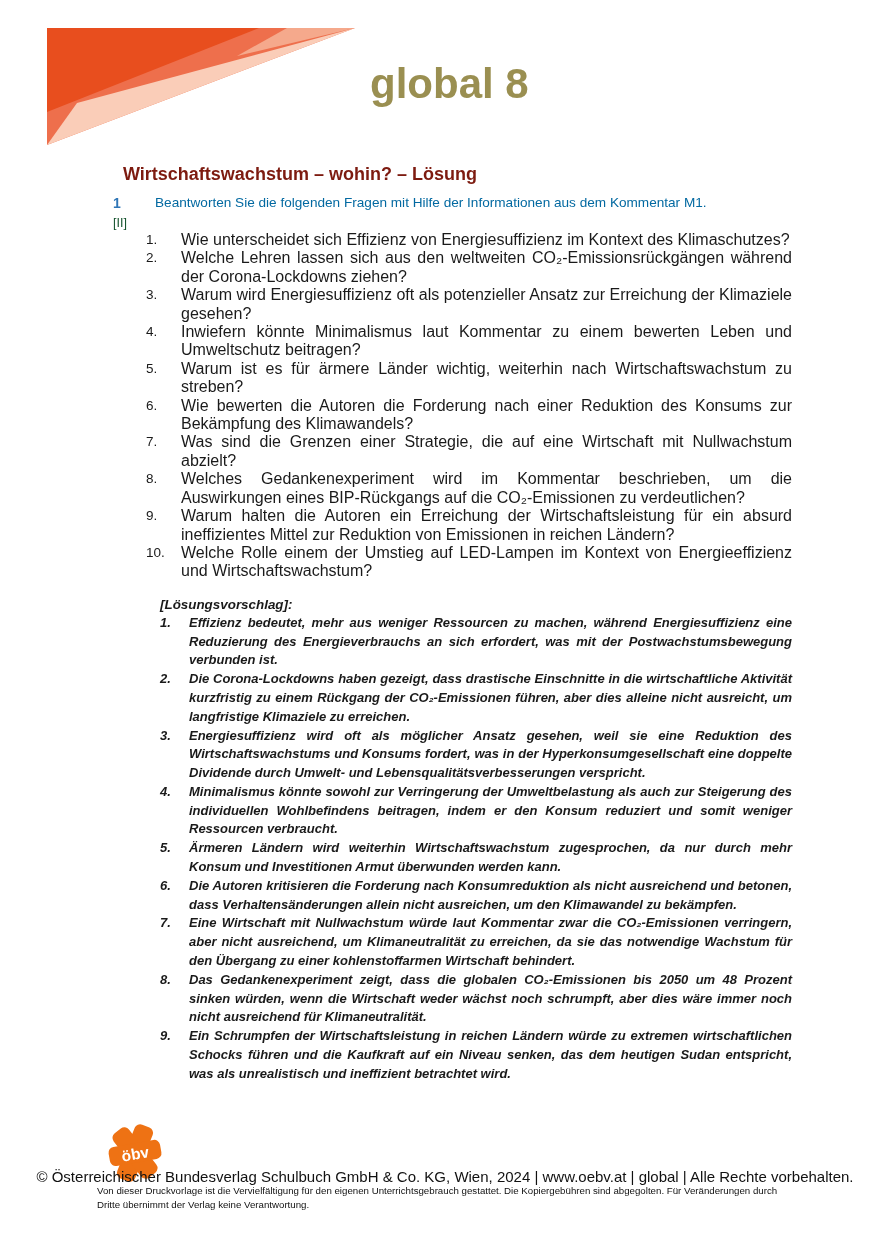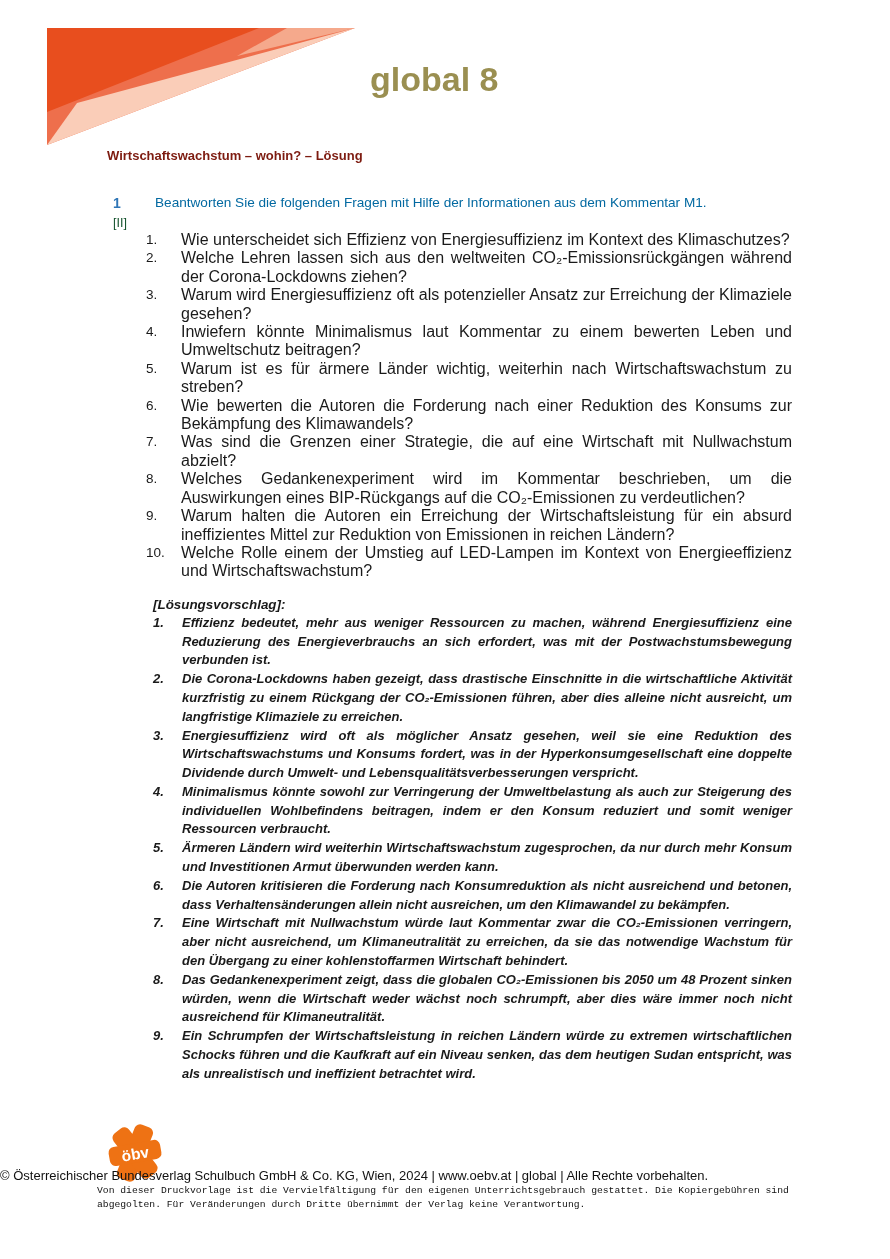--- a/index.html
+++ b/index.html
@@ -9,52 +9,52 @@
     margin:0 auto;
     background:#ffffff;
     font-family:"Liberation Sans",sans-serif;
     color:#1a1a1a;
     overflow:hidden;
   }
   
   .deco{position:absolute;left:47px;top:28px;width:308px;height:117px;}
   .brand{
     position:absolute;left:370px;top:60px;
-    font-size:34px;font-weight:bold;color:#9A8F51;
+    font-size:42px;font-weight:bold;color:#9A8F51;
     letter-spacing:0px;line-height:1.15;text-align:center;
   }
   .page-title{
-    position:absolute;left:107px;top:148px;margin:0;
-    font-size:13px;font-weight:bold;color:#7D1B10;
+    position:absolute;left:107px;top:148px;margin:16px;
+    font-size:18px;font-weight:bold;color:#7D1B10;
   }
   
   .task-row{position:absolute;left:113px;top:194px;width:679px;display:flex;}
   .task-numcol{width:42px;flex:none;}
   .task-number{display:block;color:#2E75B6;font-weight:bold;font-size:14px;line-height:18px;}
   .task-level{display:block;color:#14532d;font-size:12.5px;line-height:17px;margin-top:3px;}
   .task-instruction{flex:1;font-size:13.6px;line-height:18px;color:#0369a1;}
   
   .content{position:absolute;left:146px;top:231px;width:646px;}
   .q-item{display:flex;}
   .q-num{width:35px;flex:none;font-size:13.5px;line-height:18.4px;}
   .q-text{width:611px;font-size:16px;line-height:18.4px;text-align:justify;}
-  .solutions{margin-left:7px;margin-top:14px;}
+  .solutions{margin-left:14px;margin-top:14px;}
   .sol-heading{font-size:13.4px;font-weight:bold;font-style:italic;line-height:19px;margin-bottom:0;}
   .s-item{display:flex;}
   .s-num{width:29px;flex:none;font-size:13px;line-height:18.8px;font-weight:bold;font-style:italic;}
   .s-text{width:611px;font-size:13px;line-height:18.8px;font-weight:bold;font-style:italic;text-align:justify;}
   
   .logo{position:absolute;left:106px;top:1120px;width:58px;height:64px;}
   .copyright{
     position:absolute;left:0;right:0;top:1168px;
-    text-align:left;font-size:13px;color:#111;
+    text-align:center;font-size:15px;color:#111;
   }
   .notice{
     position:absolute;left:97px;top:1184px;width:700px;
-    font-size:9.7px;line-height:13.5px;color:#111;text-align:left;font-family:Liberation Mono, monospace;
+    font-size:9.7px;line-height:13.5px;color:#111;text-align:left;
   }
 </style>
 </head>
 <body>
 
 <div class="page">
 
   <svg class="deco" viewBox="0 0 308 117" preserveAspectRatio="none" aria-hidden="true">
     <polygon points="0,0 308,0 0,117" fill="#EE6F4C"></polygon>
     <polygon points="240,0 308,0 190,28" fill="#F5A98C"></polygon>

